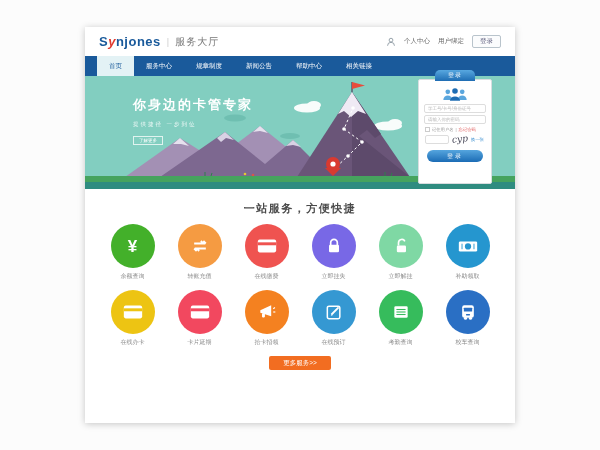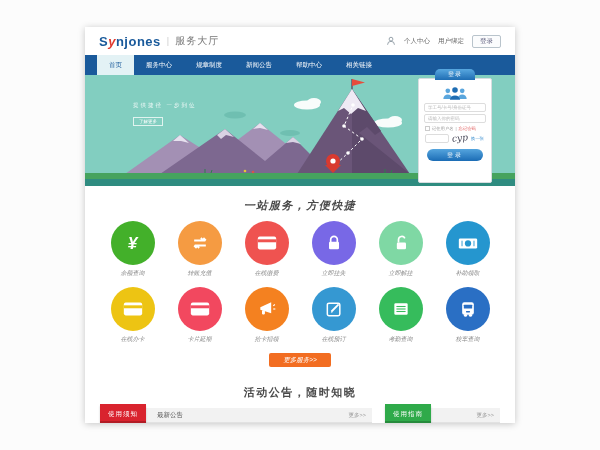--- a/index.html
+++ b/index.html
@@ -42,21 +42,21 @@
   .login-input::placeholder { color:#b5b5b5; }
   .login-row { display:flex; align-items:center; gap:2px; font-size:4.3px; color:#999; padding:1px 6px; }
   .login-row .chk { width:5px; height:5px; border:1px solid #ccc; background:#fff; cursor:pointer; }
   .forgot { color:#e05a5a; cursor:pointer; }
   .cap-row { display:flex; align-items:center; gap:3px; padding:1px 6px; }
   .cap-input { width:24px; height:9px; border:1px solid #ddd; border-radius:2px; font-size:4.5px; }
   .cap-img { font-family:"DejaVu Serif","Liberation Serif",serif; font-style:italic; font-size:9px; color:#445; transform:rotate(-6deg); cursor:pointer; }
   .cap-refresh { font-size:4.3px; color:#3a8fd0; cursor:pointer; }
   .login-submit { display:block; width:56px; height:12px; margin:5px auto 0; border:none; border-radius:6px; background:linear-gradient(#55a5de,#1b6cb5); color:#fff; font-size:6px; letter-spacing:2px; cursor:pointer; }
   
-  .services { background:#fff; padding-top:6px;font-style:italic; }
+  .services { background:#fff; padding-top:6px; }
   .sec-title { text-align:center; font-size:11px; color:#4a4a4a; letter-spacing:1.5px; margin:6px 0 8px; font-weight:bold; }
   .svc-row { display:flex; justify-content:center; gap:23px; margin-bottom:9px; }
   .svc { width:44px; text-align:center; }
   .svc-circle { width:44px; height:44px; border-radius:50%; display:flex; align-items:center; justify-content:center; margin:0 auto 4px; cursor:pointer; color:#fff; }
   .svc-glyph { font-size:17px; font-weight:bold; color:#fff; line-height:1; }
   .svc-label { font-size:6px; color:#8a8a8a; }
   .more-btn { display:block; width:62px; height:14px; line-height:14px; margin:8px auto 0; background:#f26d21; color:#fff; text-align:center; font-size:6.5px; border-radius:2px; cursor:pointer; }
   
   .announce { margin-top:12px; }
   .ann-cols { display:flex; gap:13px; padding:0 15px; margin-top:8px; }
@@ -145,20 +145,21 @@
           <line x1="126" y1="100" x2="127" y2="97"></line>
         <line x1="300" y1="100" x2="300" y2="96"></line>
           <line x1="306" y1="100" x2="307" y2="97"></line>
         <line x1="350" y1="100" x2="350" y2="97"></line>
       </g>
       <circle cx="160" cy="98" r="1.3" fill="#e6c832"></circle>
       <circle cx="168" cy="99" r="1.3" fill="#d9544a"></circle>
     </svg>
 
     <div class="hero">
+      <div class="hero-title">你身边的卡管专家</div>
       <div class="hero-sub">提供捷径 一步到位</div>
       <span class="hero-cta">了解更多</span>
     </div>
 
     <div class="login-card">
       <div class="login-tab">登录</div>
       <svg class="users-ico" width="36" height="15" viewBox="0 0 40 16">
         <circle cx="12" cy="5" r="2.6" fill="#5aa6dd"></circle>
           <path d="M7 14 a5 5 0 0 1 10 0 Z" fill="#5aa6dd"></path>
         <circle cx="28" cy="5" r="2.6" fill="#5aa6dd"></circle>
@@ -303,32 +304,14 @@
               <rect x="9.5" y="14.5" width="5" height="1.6" rx=".8" fill="#2a6fc4"></rect>
             </svg>
         </div>
         <div class="svc-label">校车查询</div>
       </div>
     </div>
 
     <span class="more-btn">更多服务&gt;&gt;</span>
   </div>
 
-  <div class="announce">
-    <div class="sec-title">活动公告，随时知晓</div>
-    <div class="ann-cols">
-      <div class="ann-col-left">
-        <div class="ann-bar">
-          <span class="ribbon" style="background: rgb(217, 35, 46);">使用须知</span>
-          <span class="ann-tab2">最新公告</span>
-          <span class="ann-more">更多&gt;&gt;</span>
-        </div>
-      </div>
-      <div class="ann-col-right">
-        <div class="ann-bar">
-          <span class="ribbon" style="background: rgb(47, 170, 74);">使用指南</span>
-          <span class="ann-more">更多&gt;&gt;</span>
-        </div>
-      </div>
-    </div>
-  </div>
 
 </div>
 
 </body></html>

